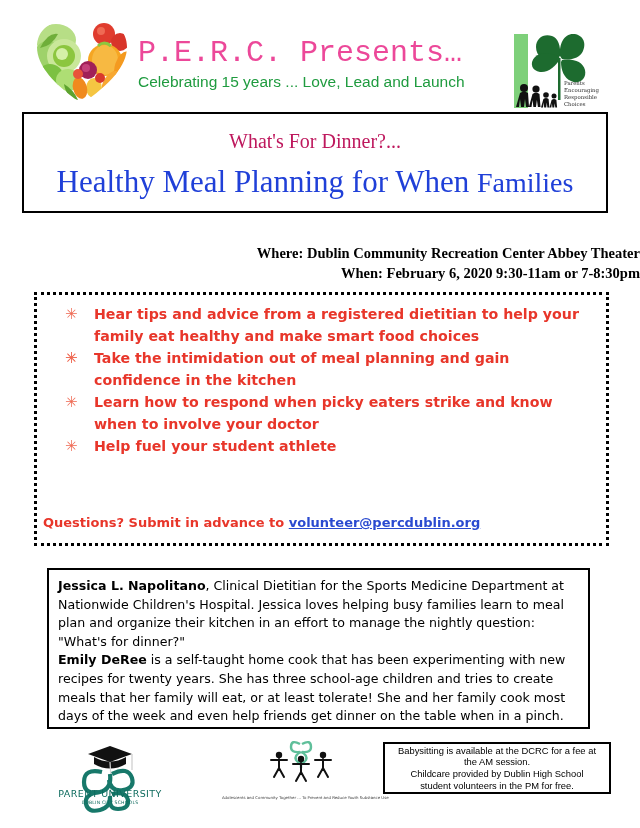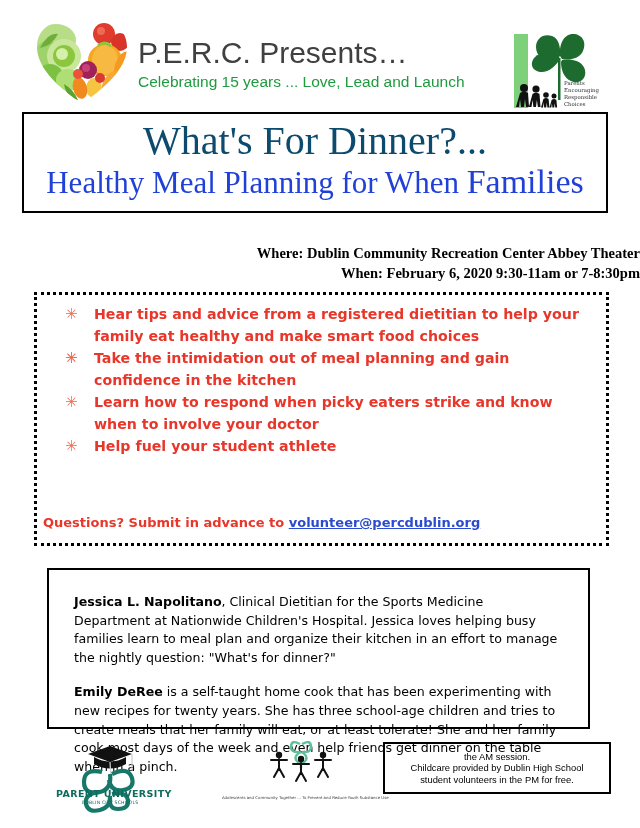--- a/index.html
+++ b/index.html
@@ -26,23 +26,23 @@
     position: absolute;
     left: 34px; top: 18px;
     width: 96px; height: 88px;
   }
   .header-text {
     position: absolute;
     left: 138px; top: 36px;
     width: 360px;
   }
   .perc-presents {
-    font-family: Liberation Sans, sans-serif;
+    font-family: Liberation Mono, monospace;
     font-size: 30px;
-    color: #404040;
+    color: #ec4899;
     letter-spacing: 0px;
     line-height: 34px;
     white-space: nowrap;
   }
   .perc-tagline {
     font-family: "Liberation Sans", sans-serif;
     font-size: 15.5px;
     color: #1f9b3f;
     margin-top: 3px;
     white-space: nowrap;
@@ -60,34 +60,34 @@
     width: 586px; height: 101px;
     border: 2.5px solid #000;
     box-sizing: border-box;
     display: flex;
     flex-direction: column;
     align-items: center;
     justify-content: center;
   }
   .title-line-1 {
     font-family: "Liberation Serif", serif;
-    font-size: 40px;
-    color: #0c4a6e;
+    font-size: 20px;
+    color: #be185d;
     line-height: 40px;
     white-space: nowrap;
   }
   .title-line-2 {
     font-family: "Liberation Serif", serif;
     font-size: 31px;
     color: #2040d8;
     line-height: 42px;
     white-space: nowrap;
   }
   .title-line-2 .big {
-    font-size: 34px;
+    font-size: 28px;
   }
 
   
   .venue {
     position: absolute;
     left: 0; top: 243px;
     width: 640px;
     text-align: right;
   }
   .venue-line {
@@ -151,40 +151,40 @@
     width: 543px; height: 161px;
     border: 2px solid #000;
     box-sizing: border-box;
     padding: 7px 9px 0 9px;
   }
   .bio-para {
     font-family: "DejaVu Sans", sans-serif;
     font-size: 12.6px;
     line-height: 18.6px;
     color: #000;
-    margin: 16px;
+    margin: 0;
   }
   .bio-name {
     font-weight: bold;
   }
 
   
   .pu-logo {
     position: absolute;
     left: 56px; top: 742px;
     width: 108px; height: 82px;
   }
   .pu-label {
     position: absolute;
     left: 0; top: 46px;
     width: 108px;
     text-align: center;
     font-family: "DejaVu Sans", sans-serif;
     font-size: 9.5px;
-    font-weight: bold;
+    font-weight: normal;
     color: #0e6b5e;
     letter-spacing: 0.4px;
     white-space: nowrap;
   }
   .pu-sub {
     position: absolute;
     left: 0; top: 58px;
     width: 108px;
     text-align: center;
     font-family: "DejaVu Sans", sans-serif;
@@ -384,16 +384,17 @@
       <circle cx="79" cy="19" r="3.2" fill="#111111" stroke="none"></circle>
       <path d="M79 23 l0 9 M79 32 l-5 9 M79 32 l5 9 M71 24 l16 0"></path>
       <circle cx="101" cy="15" r="3.2" fill="#111111" stroke="none"></circle>
       <path d="M101 19 l0 9 M101 28 l-5 9 M101 28 l5 9 M93 20 l16 0"></path>
     </g>
   </svg>
   <div class="act-sub">Adolescents and Community Together ... To Prevent and Reduce Youth Substance Use</div>
 </div>
 
 <div class="babysit-box">
+  <div class="babysit-line">Babysitting is available at the DCRC for a fee at</div>
   <div class="babysit-line">the AM session.</div>
   <div class="babysit-line">Childcare provided by Dublin High School</div>
   <div class="babysit-line">student volunteers in the PM for free.</div>
 </div>
 
 </body></html>

